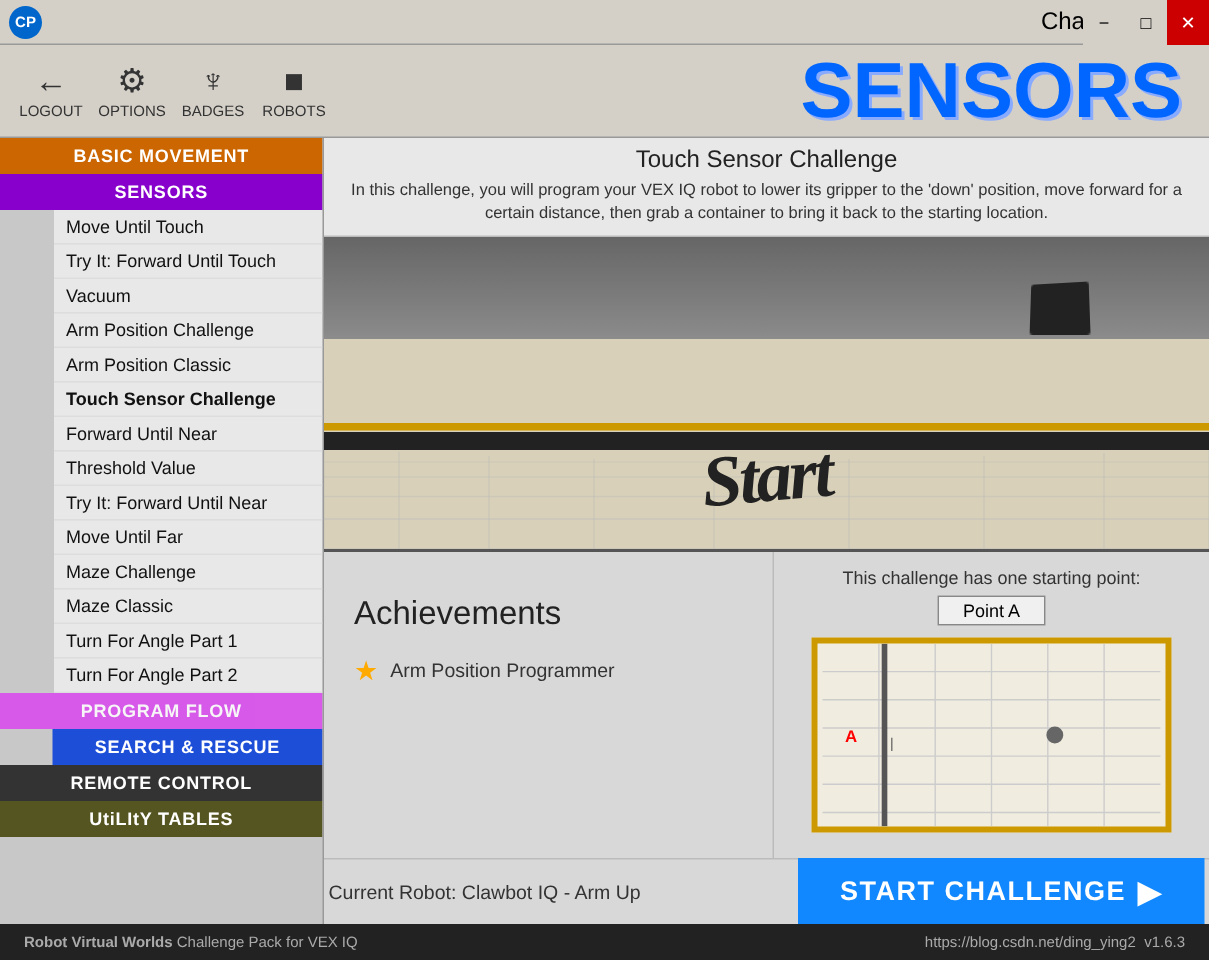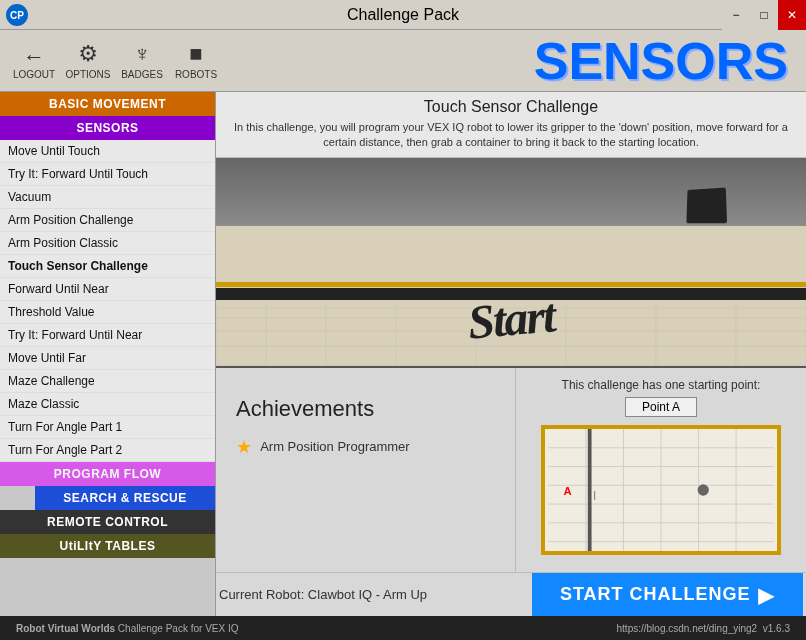--- a/index.html
+++ b/index.html
@@ -12,21 +12,21 @@
       overflow: hidden;
       position: relative;
     }
 
     
     #title-bar {
       background: #d4d0c8;
       height: 30px;
       display: flex;
       align-items: center;
-      justify-content: center;
+      justify-content: flex-end;
       border-bottom: 1px solid #999;
       position: relative;
     }
     #title-bar .title {
       font-size: 16px;
       font-weight: normal;
       color: #000;
     }
     #title-bar .win-controls {
       position: absolute;
@@ -133,20 +133,21 @@
     .cat-remote { background: #333333; }
     .cat-utility { background: #555522; }
 
     .sidebar-item {
       padding: 4px 8px;
       font-size: 12px;
       color: #111;
       cursor: pointer;
       border-bottom: 1px solid #ddd;
       background: #e8e8e8;
+      margin-left: 36px;
     }
     .sidebar-item.active {
       font-weight: bold;
       background: #e8e8e8;
     }
 
     
     #content {
       flex: 1;
       background: #d4d4d4;

